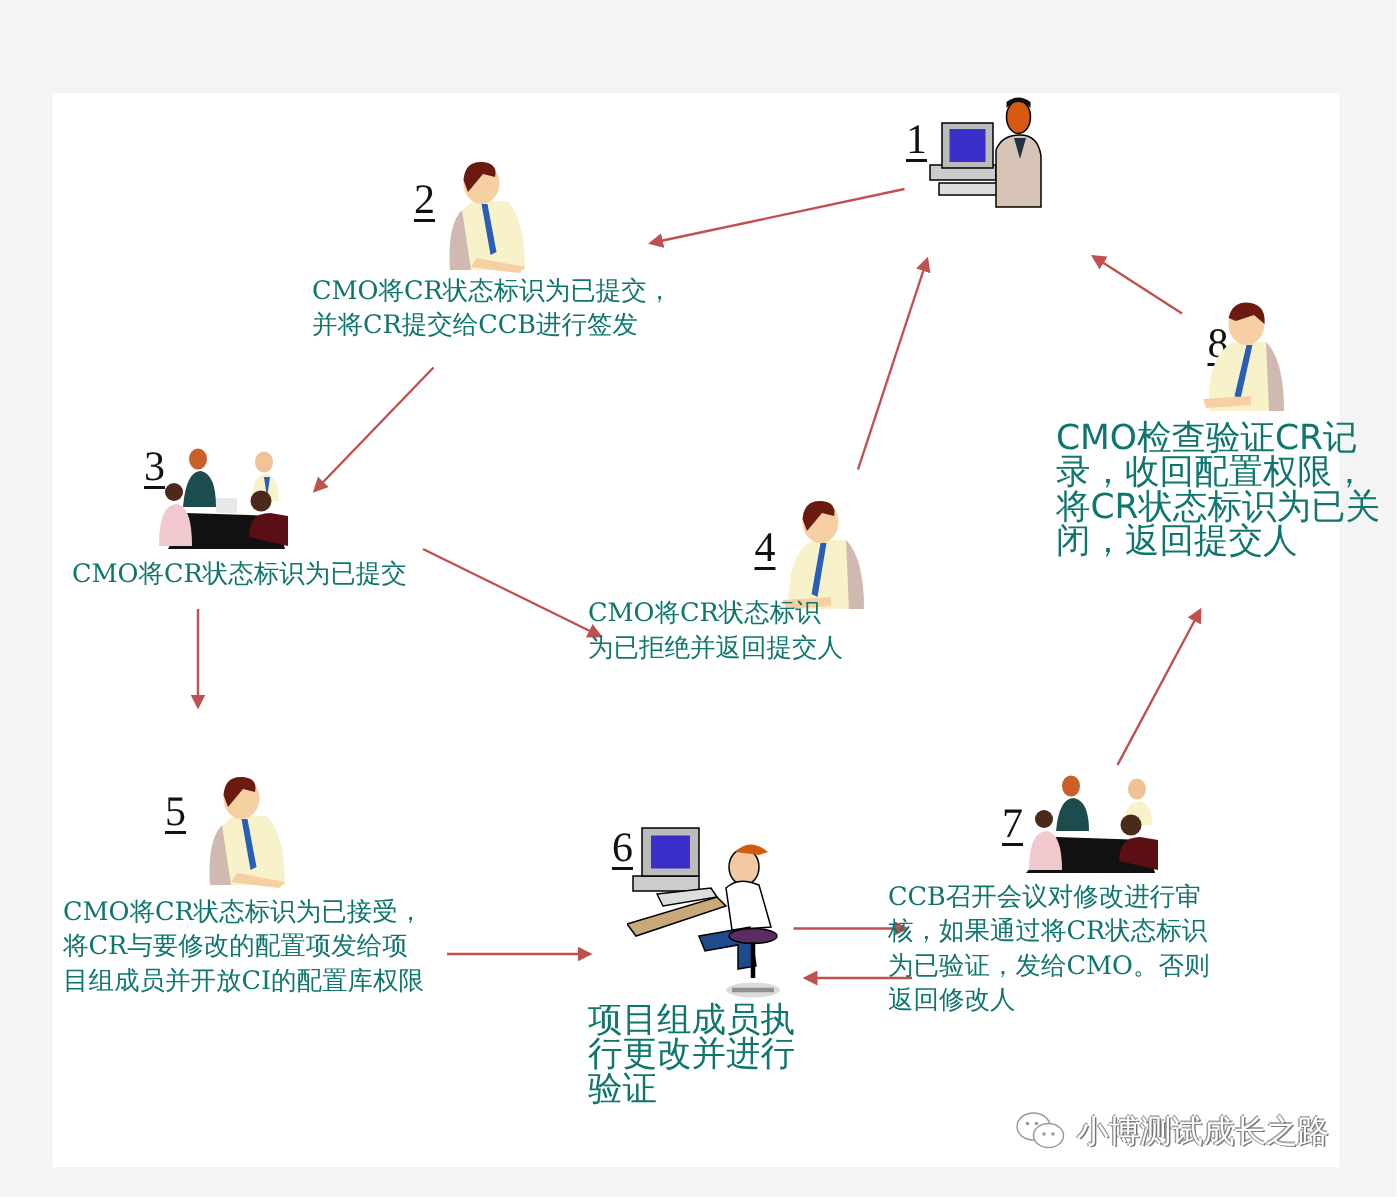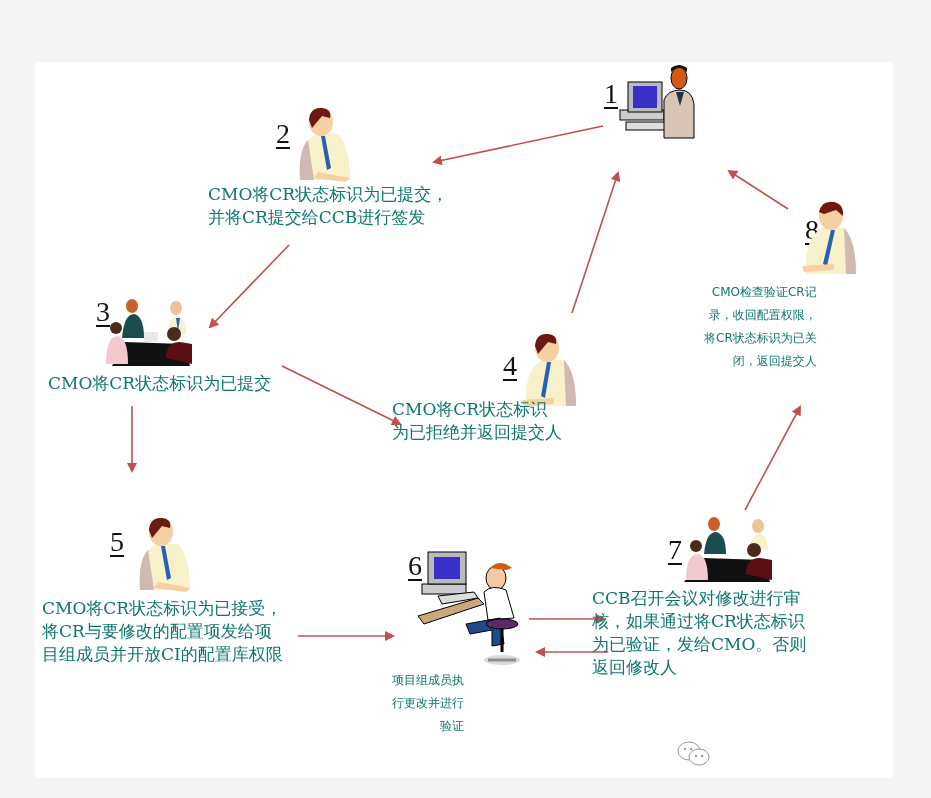--- a/index.html
+++ b/index.html
@@ -11,21 +11,21 @@
     position:absolute; left:35px; top:62px; width:858px; height:716px; background:#ffffff;
   }
   .arrows { position:absolute; left:0; top:0; width:931px; height:798px; pointer-events:none; }
   .num {
     position:absolute; font-family:"Liberation Serif", "DejaVu Serif", serif; font-size:28px;
     color:#111; text-decoration:underline; text-underline-offset:4px; line-height:1;
   }
   .label {
     position:absolute; font-size:17px; line-height:23px; color:#0f766e; white-space:pre;
   }
-  .label.sans { font-family:"DejaVu Sans", "Liberation Sans", sans-serif; font-size:12px;text-align:right; }
+  .label.sans { font-family:"DejaVu Sans", "Liberation Sans", sans-serif; font-size:23px; }
   .fig { position:absolute; }
   .watermark {
     position:absolute; left:676px; top:740px; display:flex; align-items:center; gap:6px;
     font-family:"DejaVu Sans", sans-serif; font-size:21px; color:#fff;
     text-shadow: 1px 1px 0 #777, -1px 0 0 #999, 0 -1px 0 #aaa;
   }
 </style>
 </head>
 <body>
 
@@ -168,13 +168,14 @@
 
 <div class="watermark">
   <svg width="36" height="28" viewBox="0 0 36 28">
     <ellipse cx="13" cy="11" rx="11" ry="9" fill="#fff" stroke="#999"></ellipse>
     <ellipse cx="23" cy="17" rx="10" ry="8" fill="#fff" stroke="#999"></ellipse>
     <circle cx="20" cy="16" r="1.2" fill="#999"></circle>
       <circle cx="26" cy="16" r="1.2" fill="#999"></circle>
     <circle cx="9" cy="9" r="1.2" fill="#999"></circle>
       <circle cx="15" cy="9" r="1.2" fill="#999"></circle>
   </svg>
+  <span>小博测试成长之路</span>
 </div>
 
 </body></html>

